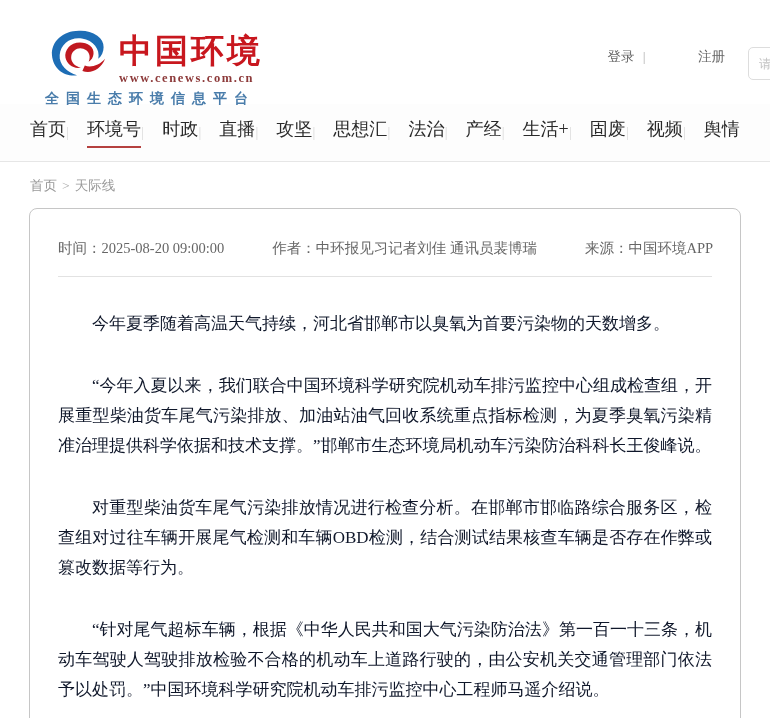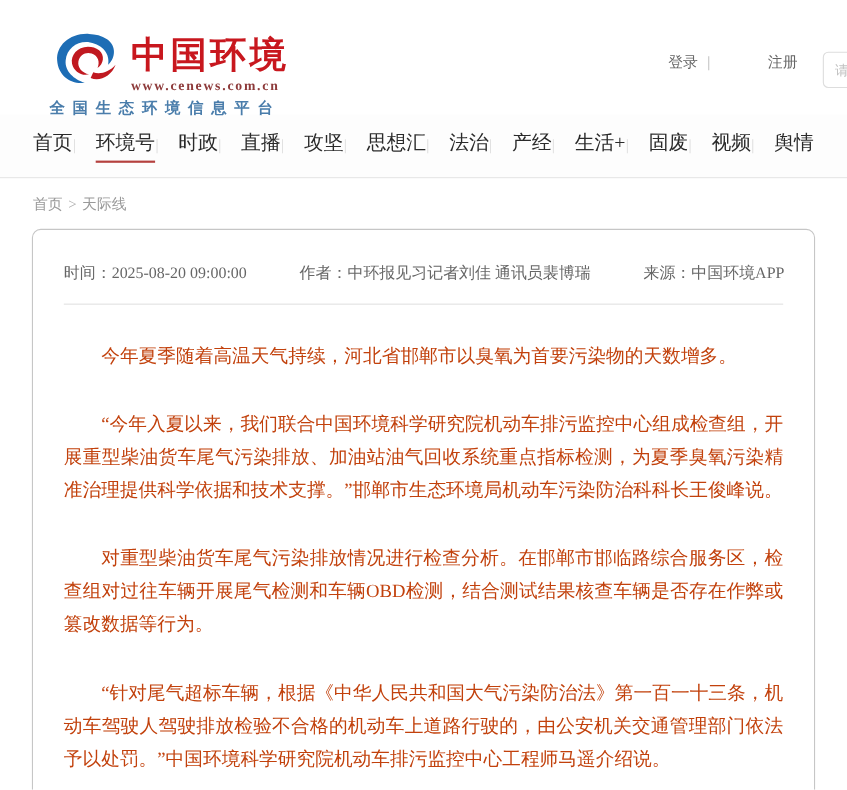--- a/index.html
+++ b/index.html
@@ -49,21 +49,21 @@
 
   
   .card {
     margin:0 29px; background:#fff; border:1px solid #c6c6c6; border-radius:8px;
     padding:30px 28px 60px; min-height:520px;
   }
   .article-title { font-size:28px; line-height:1.5; font-weight:700; color:#222;
                    letter-spacing:0.5px; margin-bottom:20px; }
   .meta { display:flex; gap:48px; font-size:14.5px; color:#666; white-space:nowrap; }
   .divider { border:0; border-top:1px solid #e2e2e2; margin:18px 0 28px; }
-  .body p { font-size:17px; line-height:30px; color:#c2410c; text-indent:2em;
+  .body p { font-size:17px; line-height:30px; color:#0f172a; text-indent:2em;
             text-align:justify; margin-bottom:15px;margin-top:32px; }
 </style>
 </head>
 <body>
 
 <div class="page">
 
   <div class="header">
     <div class="logo">
       <div class="logo-row">

